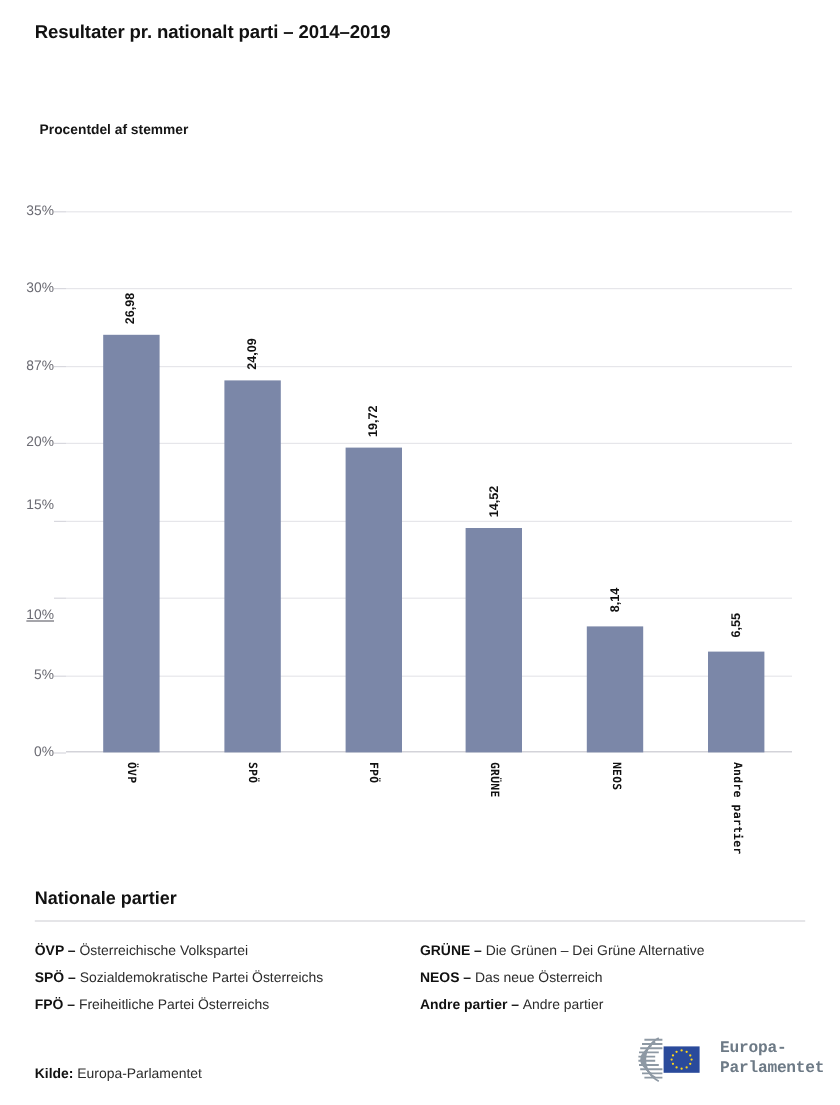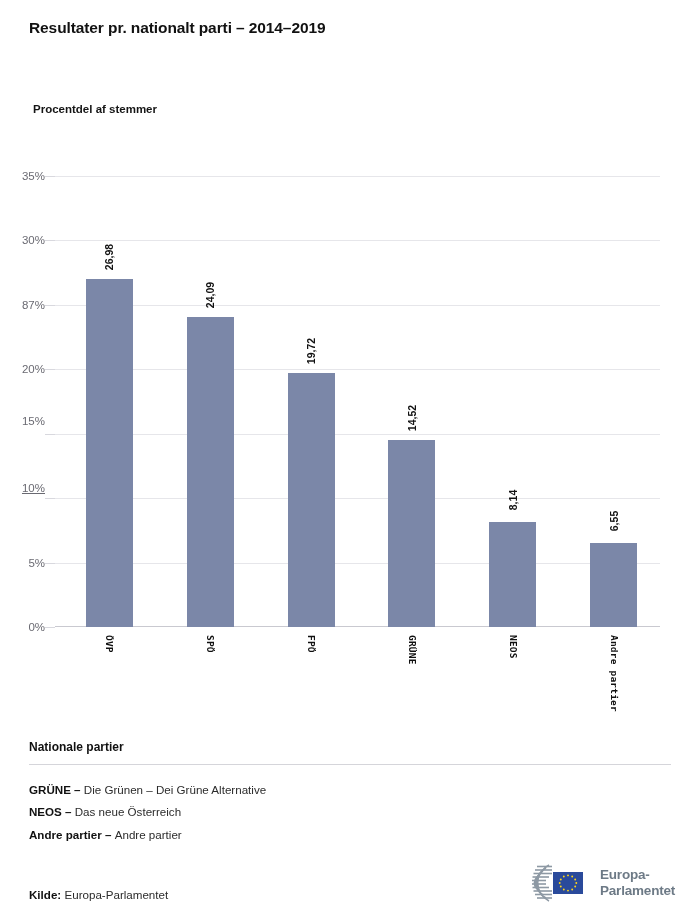--- a/index.html
+++ b/index.html
@@ -72,42 +72,42 @@
     white-space:nowrap;letter-spacing:0.2px;
   }
   .cat-wrap{
     position:absolute;top:627px;left:55px;width:605px;height:100px;
   }
   .cat-slot{position:absolute;top:0;width:47px;height:100px;}
 
   
   .legend{position:absolute;left:29px;top:740px;width:642px;}
   .legend-title{
-    font-size:12px;font-weight:bold;color:#111;margin:0 0 10px 0;
+    font-size:15px;font-weight:bold;color:#111;margin:0 0 10px 0;
   }
   .legend-divider{
     width:642px;height:1px;background:#d5d5da;margin-bottom:14px;
   }
   .legend-cols{display:flex;gap:0;}
   .legend-col{width:321px;}
   .legend-item{
     font-size:11.6px;color:#2b2b2b;line-height:1.93;white-space:nowrap;
   }
   .legend-item .abbr{font-weight:bold;color:#111;}
 
   
   .source{
     position:absolute;left:29px;top:888px;
     font-size:11.6px;color:#2b2b2b;
   }
   .source .lbl{font-weight:bold;color:#111;}
 
   .logo{
     position:absolute;left:515px;top:862px;
-    display:flex;align-items:center;gap:7px;
+    display:flex;align-items:center;gap:7px;font-family:Liberation Mono, monospace;
   }
   .logo-mark{width:78px;height:42px;display:block;}
   .logo-text{
     font-size:13.5px;font-weight:bold;color:#6d7a86;
     line-height:1.18;letter-spacing:-0.2px;
   }
 </style>
 </head>
 <body>
 
@@ -116,21 +116,21 @@
   <div class="title">Resultater pr. nationalt parti – 2014–2019</div>
   <div class="axis-title">Procentdel af stemmer</div>
 
   <div class="chart">
     <div class="ytick-wrap" id="ytick-wrap">
         <div class="ytick-line" style="top: 451px;"></div>
         <div class="ytick" style="top: 451px;">0%</div>
         <div class="ytick-line" style="top: 386.571px;"></div>
         <div class="ytick" style="top: 386.571px;">5%</div>
         <div class="ytick-line" style="top: 322.143px;"></div>
-        <div class="ytick" style="top: 312px; text-decoration: underline;">10%</div>
+        <div class="ytick" style="top: 337px; text-decoration: underline;">10%</div>
         <div class="ytick-line" style="top: 257.714px;"></div>
         <div class="ytick" style="top: 245px;">15%</div>
         <div class="ytick-line" style="top: 193.286px;"></div>
         <div class="ytick" style="top: 193.286px;">20%</div>
         <div class="ytick-line" style="top: 128.857px;"></div>
         <div class="ytick" style="top: 128.857px;">87%</div>
         <div class="ytick-line" style="top: 64.4286px;"></div>
         <div class="ytick" style="top: 64.4286px;">30%</div>
         <div class="ytick-line" style="top: 0px;"></div>
         <div class="ytick" style="top: 0px;">35%</div>
@@ -190,20 +190,25 @@
         <div class="cat-slot" style="left: 535.083px;">
           <div class="cat-label">Andre partier</div>
         </div>
       </div>
   </div>
 
   <div class="legend">
     <div class="legend-title">Nationale partier</div>
     <div class="legend-divider"></div>
     <div class="legend-cols">
+      <div class="legend-col" id="legend-left">
+          <div class="legend-item"><span class="abbr">ÖVP – </span><span>Österreichische Volkspartei</span></div>
+          <div class="legend-item"><span class="abbr">SPÖ – </span><span>Sozialdemokratische Partei Österreichs</span></div>
+          <div class="legend-item"><span class="abbr">FPÖ – </span><span>Freiheitliche Partei Österreichs</span></div>
+        </div>
       <div class="legend-col" id="legend-right">
           <div class="legend-item"><span class="abbr">GRÜNE – </span><span>Die Grünen – Dei Grüne Alternative</span></div>
           <div class="legend-item"><span class="abbr">NEOS – </span><span>Das neue Österreich</span></div>
           <div class="legend-item"><span class="abbr">Andre partier – </span><span>Andre partier</span></div>
         </div>
     </div>
   </div>
 
   <div class="source">
     <span class="lbl">Kilde:</span>

